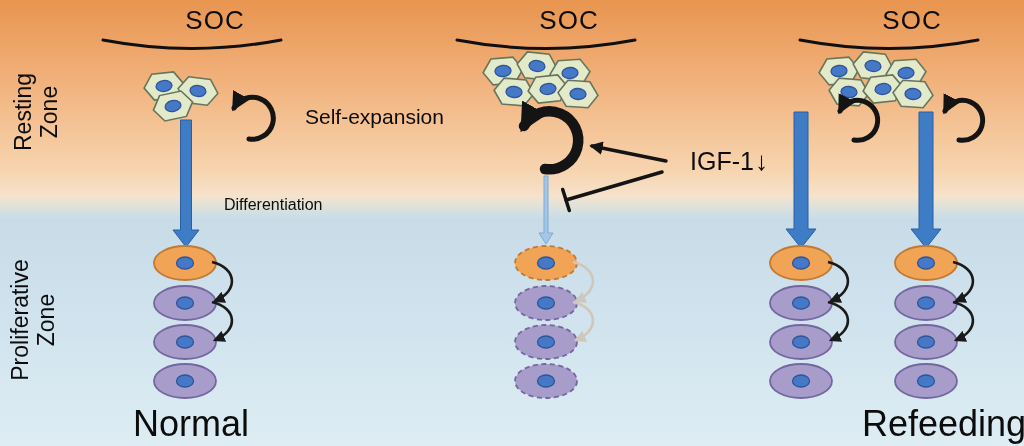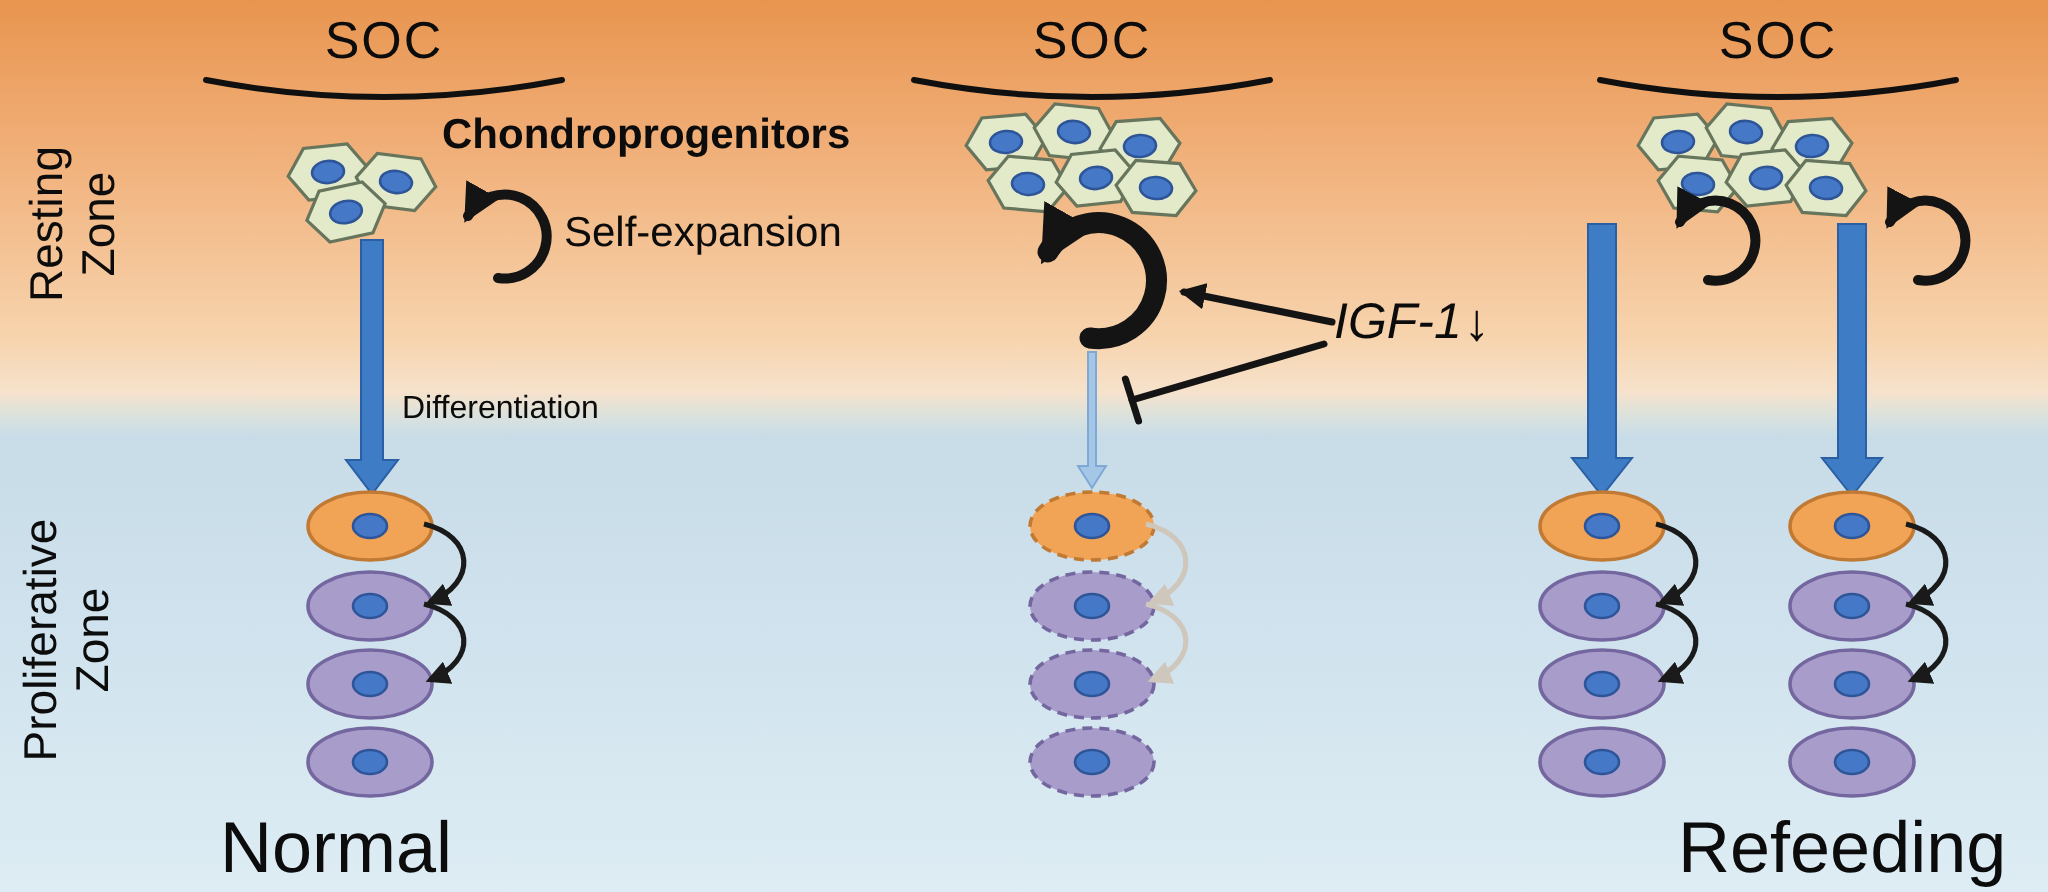--- a/index.html
+++ b/index.html
@@ -6,21 +6,21 @@
   .canvas{
     position:relative;
     width:1024px;height:446px;
     overflow:hidden;
     font-family:"Liberation Sans",sans-serif;
     background:linear-gradient(180deg,
       #E8954F 0%, #F0AC74 15%, #F7D4AE 38%, #F6E2CC 44%,
       #DCE2DC 46.5%, #C8DCE8 49%, #CFE2ED 70%, #DEEDF4 100%);
   }
   .canvas > svg{position:absolute;left:0;top:0;}
-  .txt{position:absolute;color:#0c0c0c;white-space:nowrap;line-height:1.1;}
+  .txt{position:absolute;color:#0c0c0c;white-space:nowrap;line-height:1.1;margin-left:23px;}
   .soc{font-size:26px;text-align:center;letter-spacing:1px;}
   .bold{font-weight:bold;}
   .cond{font-size:36px;text-align:left;}
   .igf{font-size:25px;display:flex;align-items:center;}
   .igfarrow{font-weight:bold;font-size:26px;margin-left:1px;}
   .zlabel{
     position:absolute;display:flex;flex-direction:column;
     align-items:center;justify-content:center;
     transform:rotate(-90deg);
     font-size:23px;color:#0c0c0c;text-align:center;line-height:1.15;
@@ -160,25 +160,24 @@
         <path class="prolif" d="M 953,262 C 978,268 980,291 956,301" marker-end="url(#mArrS)"></path>
         <path class="prolif" d="M 953,302 C 978,308 980,330 956,340" marker-end="url(#mArrS)"></path>
       </g>
     </g>
   </svg>
 
   <div class="txt soc" style="left:132px;top:6px;width:120px;">SOC</div>
   <div class="txt soc" style="left:486px;top:6px;width:120px;">SOC</div>
   <div class="txt soc" style="left:829px;top:6px;width:120px;">SOC</div>
 
-  <div class="txt bold" style="left:221px;top:56px;font-size:21px;">Chondroprogenitors</div>
   <div class="txt" style="left:282px;top:105px;font-size:21px;">Self-expansion</div>
   <div class="txt" style="left:201px;top:196px;font-size:16px;text-align:center;">Differentiation</div>
 
-  <div class="txt igf" style="left:667px;top:147px;font-style:italic;">
+  <div class="txt igf" style="left:667px;top:147px;">
     <span>IGF-1</span>
       <span class="igfarrow">↓</span>
   </div>
 
   <div class="txt cond" style="left:110px;top:404px;width:150px;">Normal</div>
   <div class="txt cond" style="left:839px;top:404px;width:170px;">Refeeding</div>
 
   <div class="zlabel" style="left:-49px;top:82px;width:170px;height:60px;">
     <div>Resting</div>
     <div>Zone</div>

